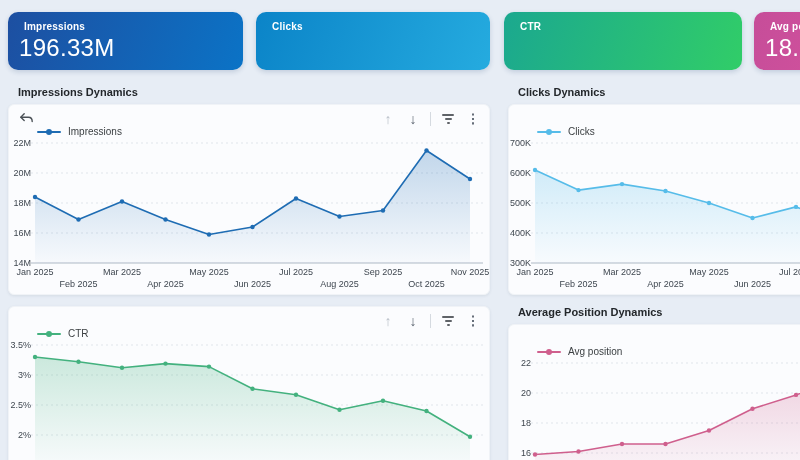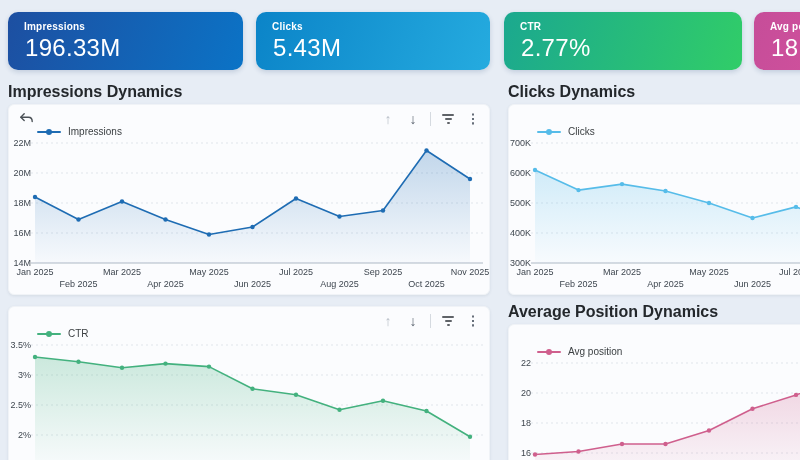--- a/index.html
+++ b/index.html
@@ -9,32 +9,32 @@
     font-family:"Liberation Sans",sans-serif;
     -webkit-font-smoothing:antialiased;
   }
   
   .kpi-card{
     position:absolute;top:12px;height:58px;border-radius:10px;color:#fff;
     box-shadow:0 2px 5px rgba(30,60,110,.18);
     padding:0;box-sizing:border-box;cursor:pointer;
   }
   .kpi-card .kpi-label{position:absolute;left:16px;top:9px;font-size:10px;font-weight:700;letter-spacing:.2px;}
-  .kpi-card .kpi-value{position:absolute;left:17px;top:22px;font-size:24px;font-weight:400;letter-spacing:.3px;}
+  .kpi-card .kpi-value{position:absolute;left:11px;top:22px;font-size:24px;font-weight:400;letter-spacing:.3px;}
   #kpi-0{left:8px;width:235px;}
   #kpi-1{left:256px;width:234px;}
   #kpi-2{left:504px;width:238px;}
   #kpi-3{left:754px;width:235px;}
   
   .panel{position:absolute;width:482px;}
   #panel-0{left:8px;top:86px;}
   #panel-1{left:508px;top:86px;}
   #panel-2{left:8px;top:306px;}
   #panel-3{left:508px;top:306px;}
-  .panel-title{margin:0 0 6px 0;font-size:16px;font-weight:700;color:#23272b;line-height:12px;}
+  .panel-title{margin:0 0 6px 10px;font-size:11px;font-weight:700;color:#23272b;line-height:12px;}
   .card{
     position:relative;width:482px;height:191px;background:#fbfcfe;border-radius:6px;
     box-shadow:0 1px 3px rgba(50,65,90,.10);border:1px solid #f0f3f7;box-sizing:border-box;
   }
   
   .undo-btn{position:absolute;left:10px;top:6px;width:18px;height:16px;cursor:pointer;}
   .toolbar{position:absolute;right:8px;top:5px;display:flex;align-items:center;gap:9px;height:18px;}
   .tb-icon{width:16px;height:16px;display:flex;align-items:center;justify-content:center;
     font-size:14px;line-height:16px;cursor:pointer;user-select:none;}
   .arrow-up{color:#b7bec7;}
@@ -58,25 +58,23 @@
 </style>
 </head>
 <body style="background: rgb(231, 237, 245);">
 
 <div class="kpi-card" id="kpi-0" style="background: linear-gradient(110deg, rgb(29, 79, 161), rgb(11, 115, 198));">
   <div class="kpi-label">Impressions</div>
   <div class="kpi-value">196.33M</div>
 </div>
 <div class="kpi-card" id="kpi-1" style="background: linear-gradient(110deg, rgb(11, 132, 200), rgb(37, 171, 223));">
   <div class="kpi-label">Clicks</div>
-  <div class="kpi-value">5.43M</div>
 </div>
 <div class="kpi-card" id="kpi-2" style="background: linear-gradient(110deg, rgb(27, 168, 143), rgb(49, 205, 104));">
   <div class="kpi-label">CTR</div>
-  <div class="kpi-value">2.77%</div>
 </div>
 <div class="kpi-card" id="kpi-3" style="background: linear-gradient(110deg, rgb(198, 77, 153), rgb(225, 88, 163));">
   <div class="kpi-label">Avg position</div>
   <div class="kpi-value">18.0</div>
 </div>
 
 <div class="panel" id="panel-0">
   <h2 class="panel-title">Impressions Dynamics</h2>
   <div class="card">
     <span class="undo-btn">

